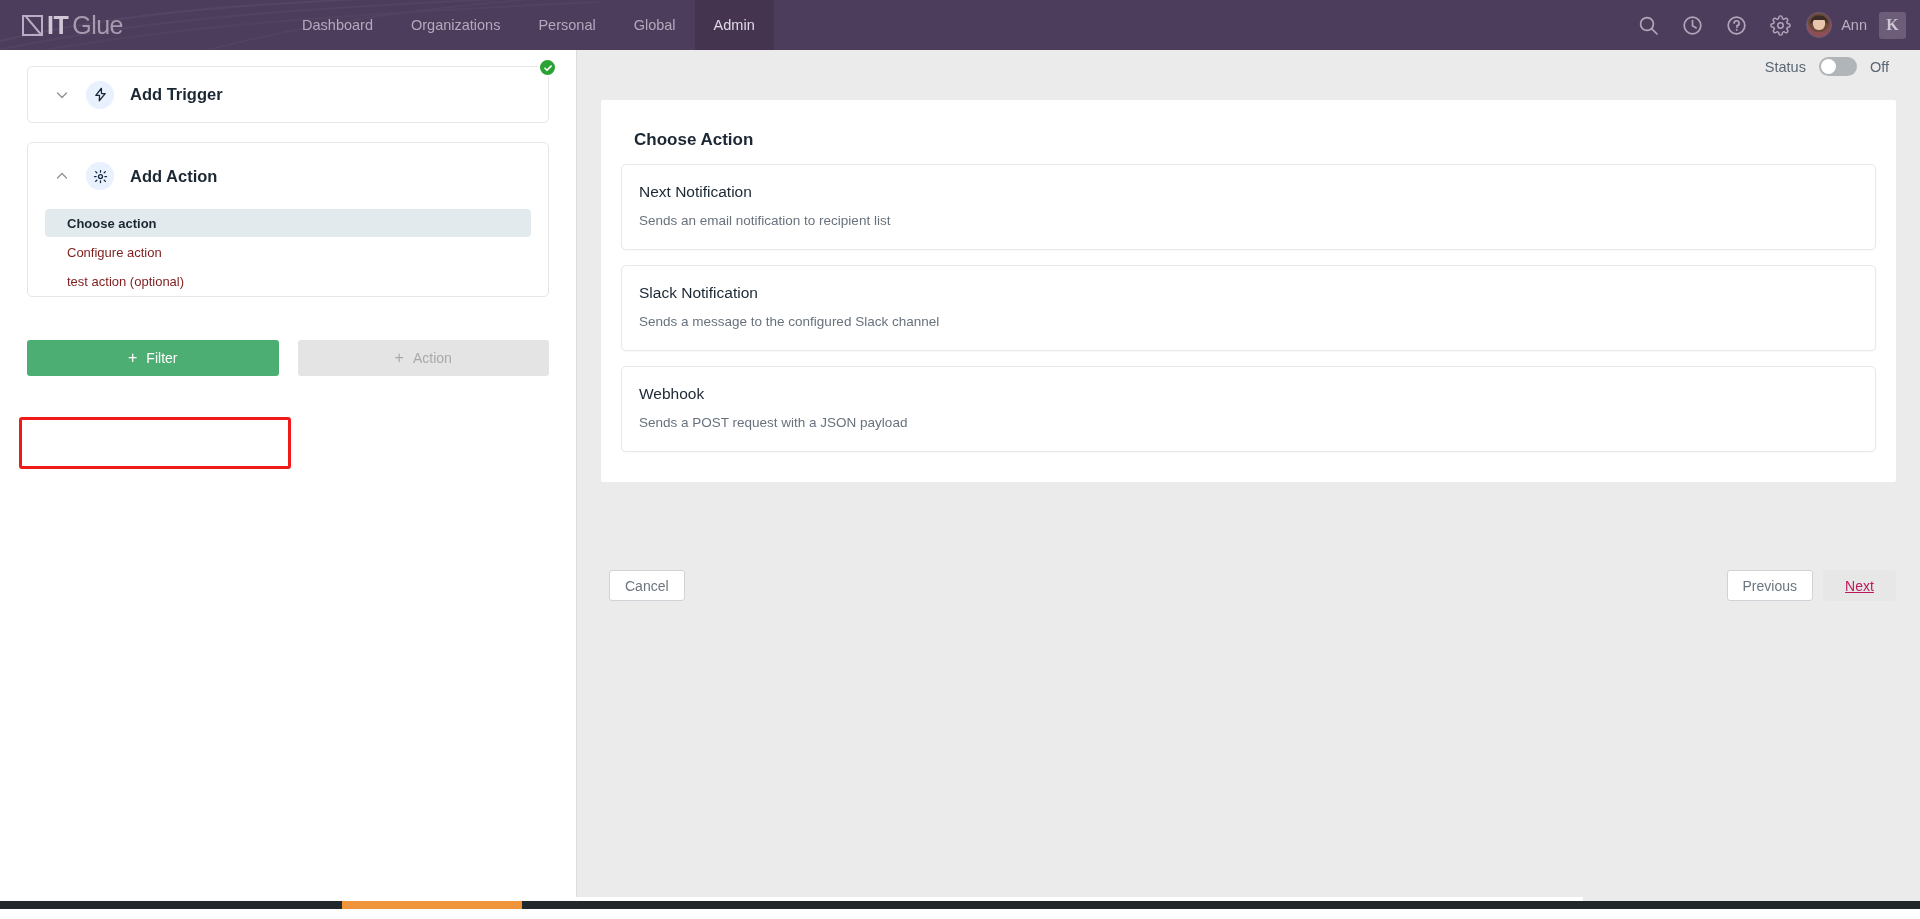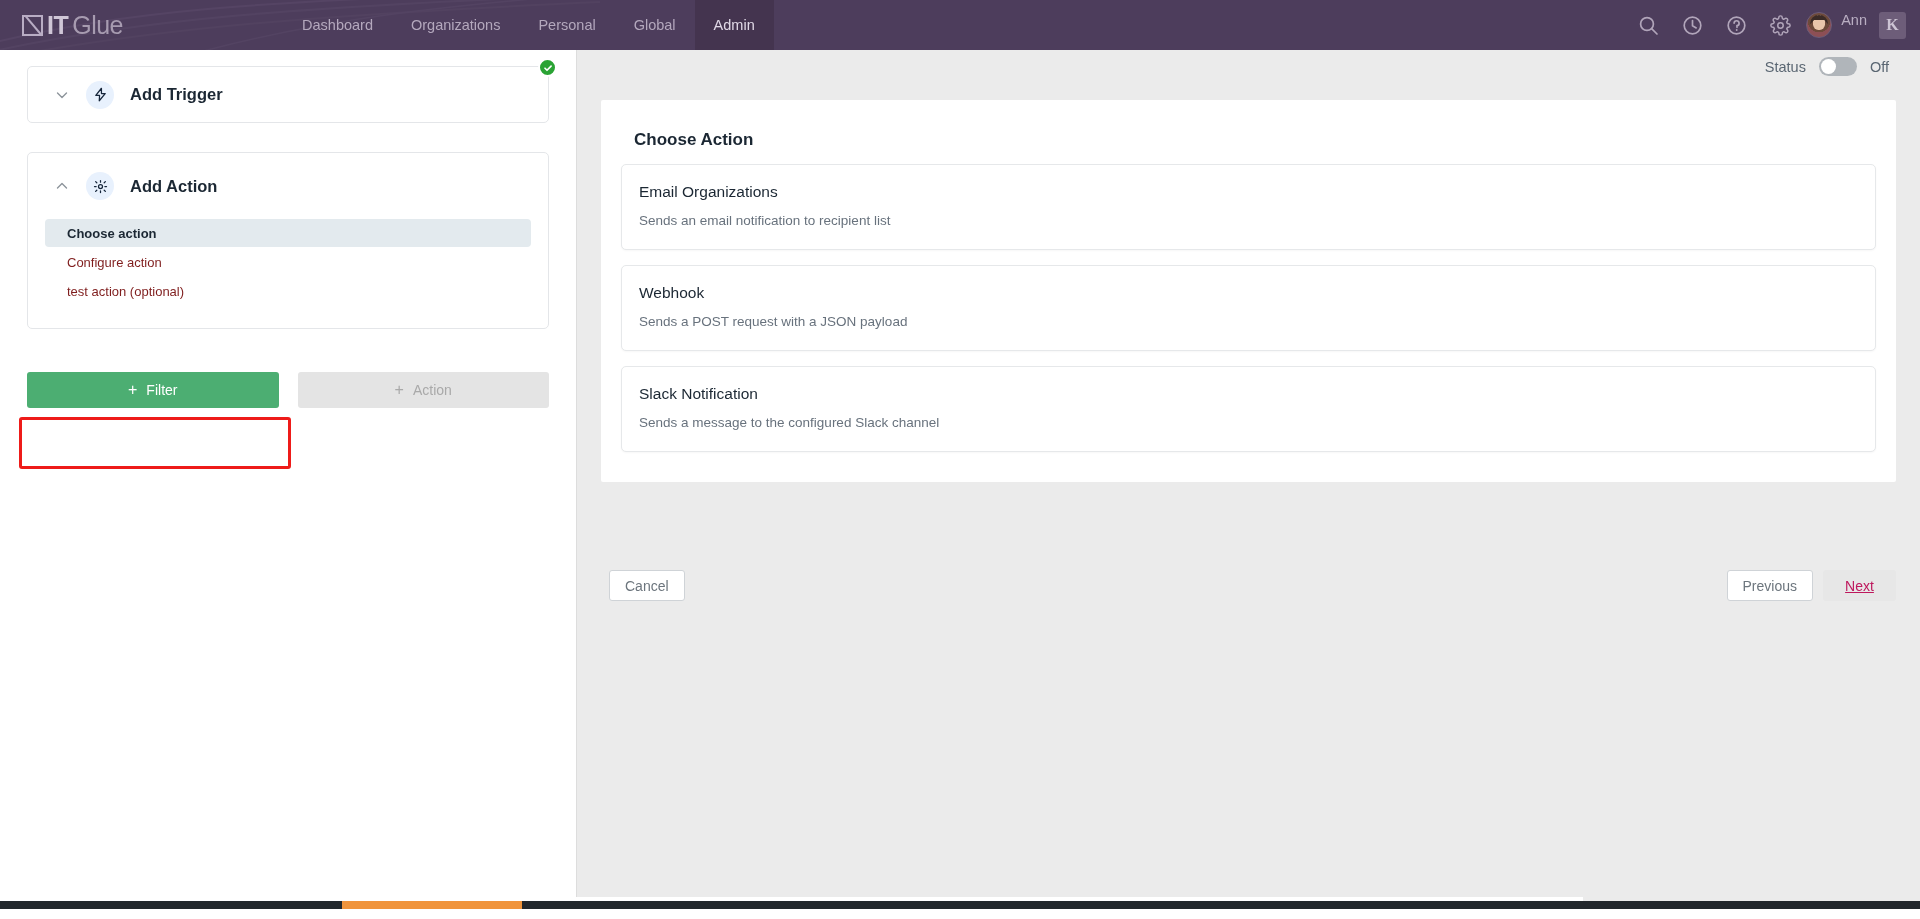--- a/index.html
+++ b/index.html
@@ -47,21 +47,21 @@
     white-space: nowrap;
   }
   .nav-item.active { background: #44344f; color: #e0d8e6; }
 
   .topbar-right {
     position: absolute; right: 14px; top: 0; height: 50px;
     display: flex; align-items: center; gap: 0; z-index: 2;
   }
   .ticon { width: 44px; height: 50px; display: flex; align-items: center; justify-content: center; cursor: pointer; }
   .ticon svg { display: block; }
-  .avatar-wrap { display: flex; gap: 9px; margin-left: 4px; cursor: pointer; }
+  .avatar-wrap { display: flex; align-items: center; gap: 9px; margin-left: 4px; cursor: pointer; }
   .avatar {
     width: 26px; height: 26px; border-radius: 50%;
     background: radial-gradient(circle at 50% 34%, #e8c3a8 0 30%, #6d4a3a 31% 56%, #8d4f55 57% 100%);
     border: 1px solid #6d5c78; overflow: hidden; position: relative;
   }
   .avatar:after {
     content: ""; position: absolute; left: 50%; top: 16%;
     width: 12px; height: 13px; border-radius: 50% 50% 45% 45%;
     background: #e9c6ab; transform: translateX(-50%);
   }
@@ -88,21 +88,21 @@
     position: absolute; left: 0; top: 0;
     width: 577px; height: 859px; background: #ffffff;
     border-right: 1px solid #dddddd;
   }
   .wf-card {
     margin: 0 27px; background: #fff;
     border: 1px solid #e4e6e9; border-radius: 5px;
     position: relative;
   }
   #trigger-card { margin-top: 16px; height: 57px; display: flex; align-items: center; }
-  #action-card { margin-top: 29px; padding-bottom: 22px; }
+  #action-card { margin-top: 19px; }
   .card-head { display: flex; align-items: center; height: 66px; padding-left: 26px; cursor: pointer; }
   .chevron { width: 16px; height: 16px; flex: none; margin-right: 16px; }
   .bubble {
     width: 28px; height: 28px; border-radius: 50%; background: #e8f1fd;
     display: flex; align-items: center; justify-content: center; flex: none;
   }
   .card-title { margin-left: 16px; font-size: 16.5px; font-weight: bold; color: #1b2733; }
   .check-badge {
     position: absolute; right: -9px; top: -9px;
     width: 19px; height: 19px; border-radius: 50%;
@@ -320,32 +320,32 @@
       <span class="toggle">
         <span class="toggle-knob"></span>
       </span>
       <span class="status-value">Off</span>
     </div>
 
     <div class="main-card">
       <div class="main-title">Choose Action</div>
 
       <div class="opt-card">
-        <div class="opt-title">Email Organizations</div>
+        <div class="opt-title">Next Notification</div>
         <div class="opt-desc">Sends an email notification to recipient list</div>
+      </div>
+
+      <div class="opt-card">
+        <div class="opt-title">Slack Notification</div>
+        <div class="opt-desc">Sends a message to the configured Slack channel</div>
       </div>
 
       <div class="opt-card">
         <div class="opt-title">Webhook</div>
         <div class="opt-desc">Sends a POST request with a JSON payload</div>
-      </div>
-
-      <div class="opt-card">
-        <div class="opt-title">Slack Notification</div>
-        <div class="opt-desc">Sends a message to the configured Slack channel</div>
       </div>
     </div>
 
     <div class="footer-row">
       <button class="fbtn">Cancel</button>
       <div class="footer-right">
         <button class="fbtn">Previous</button>
         <button class="fbtn disabled">Next</button>
       </div>
     </div>

